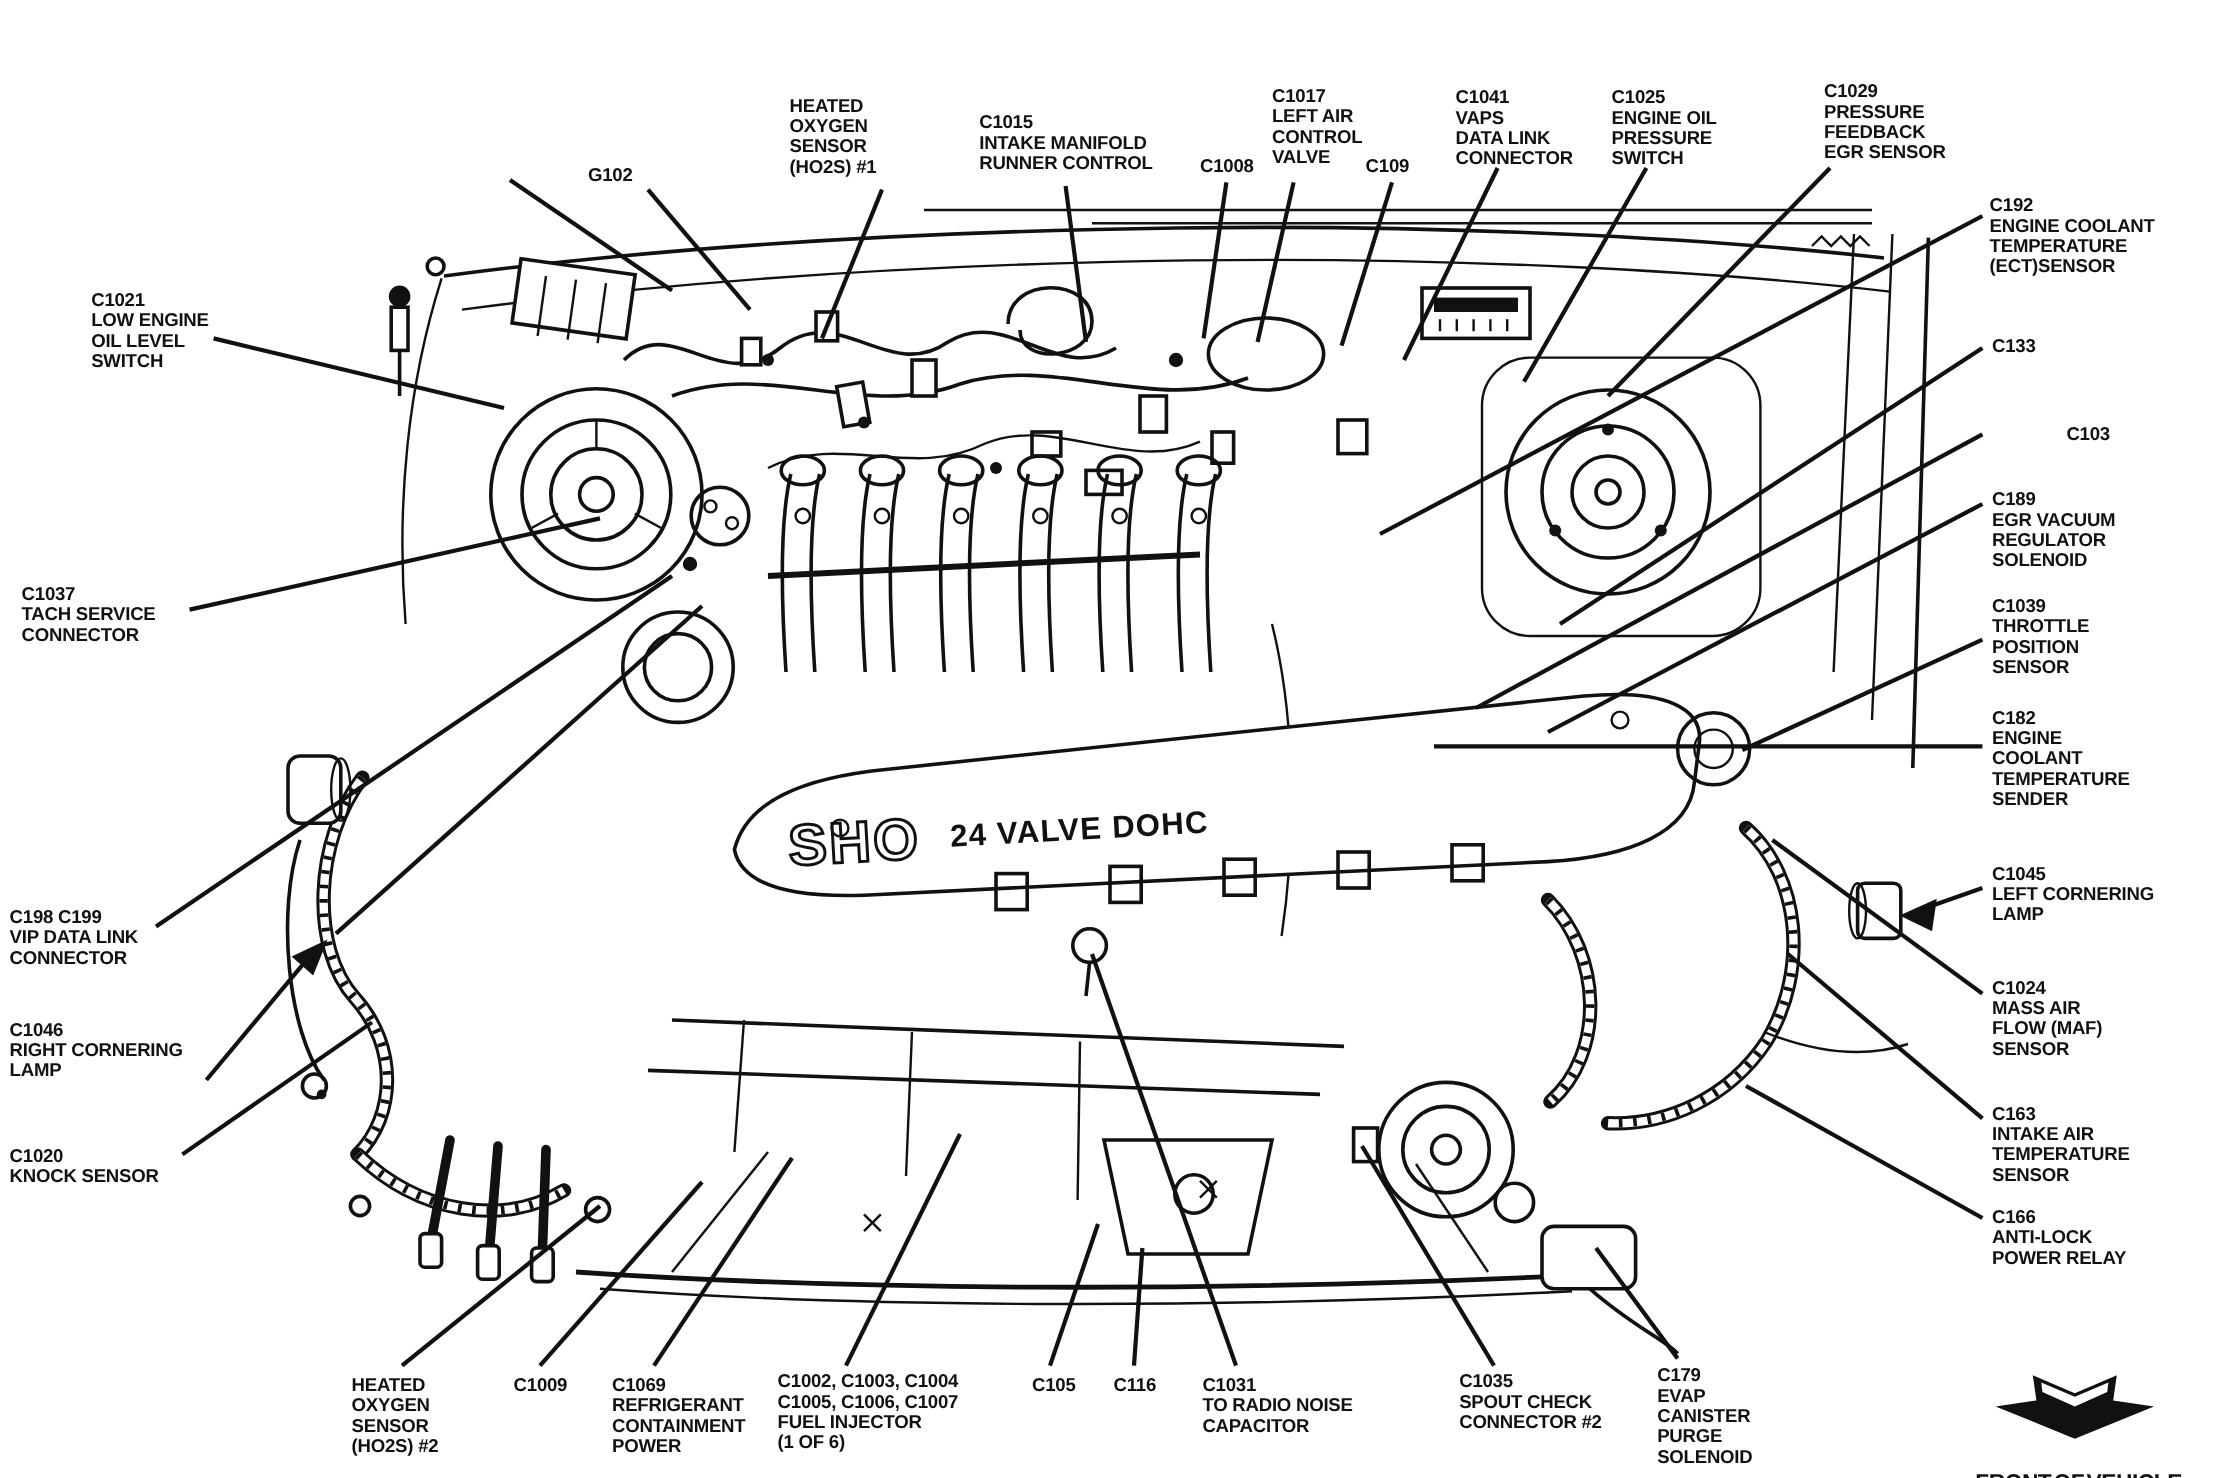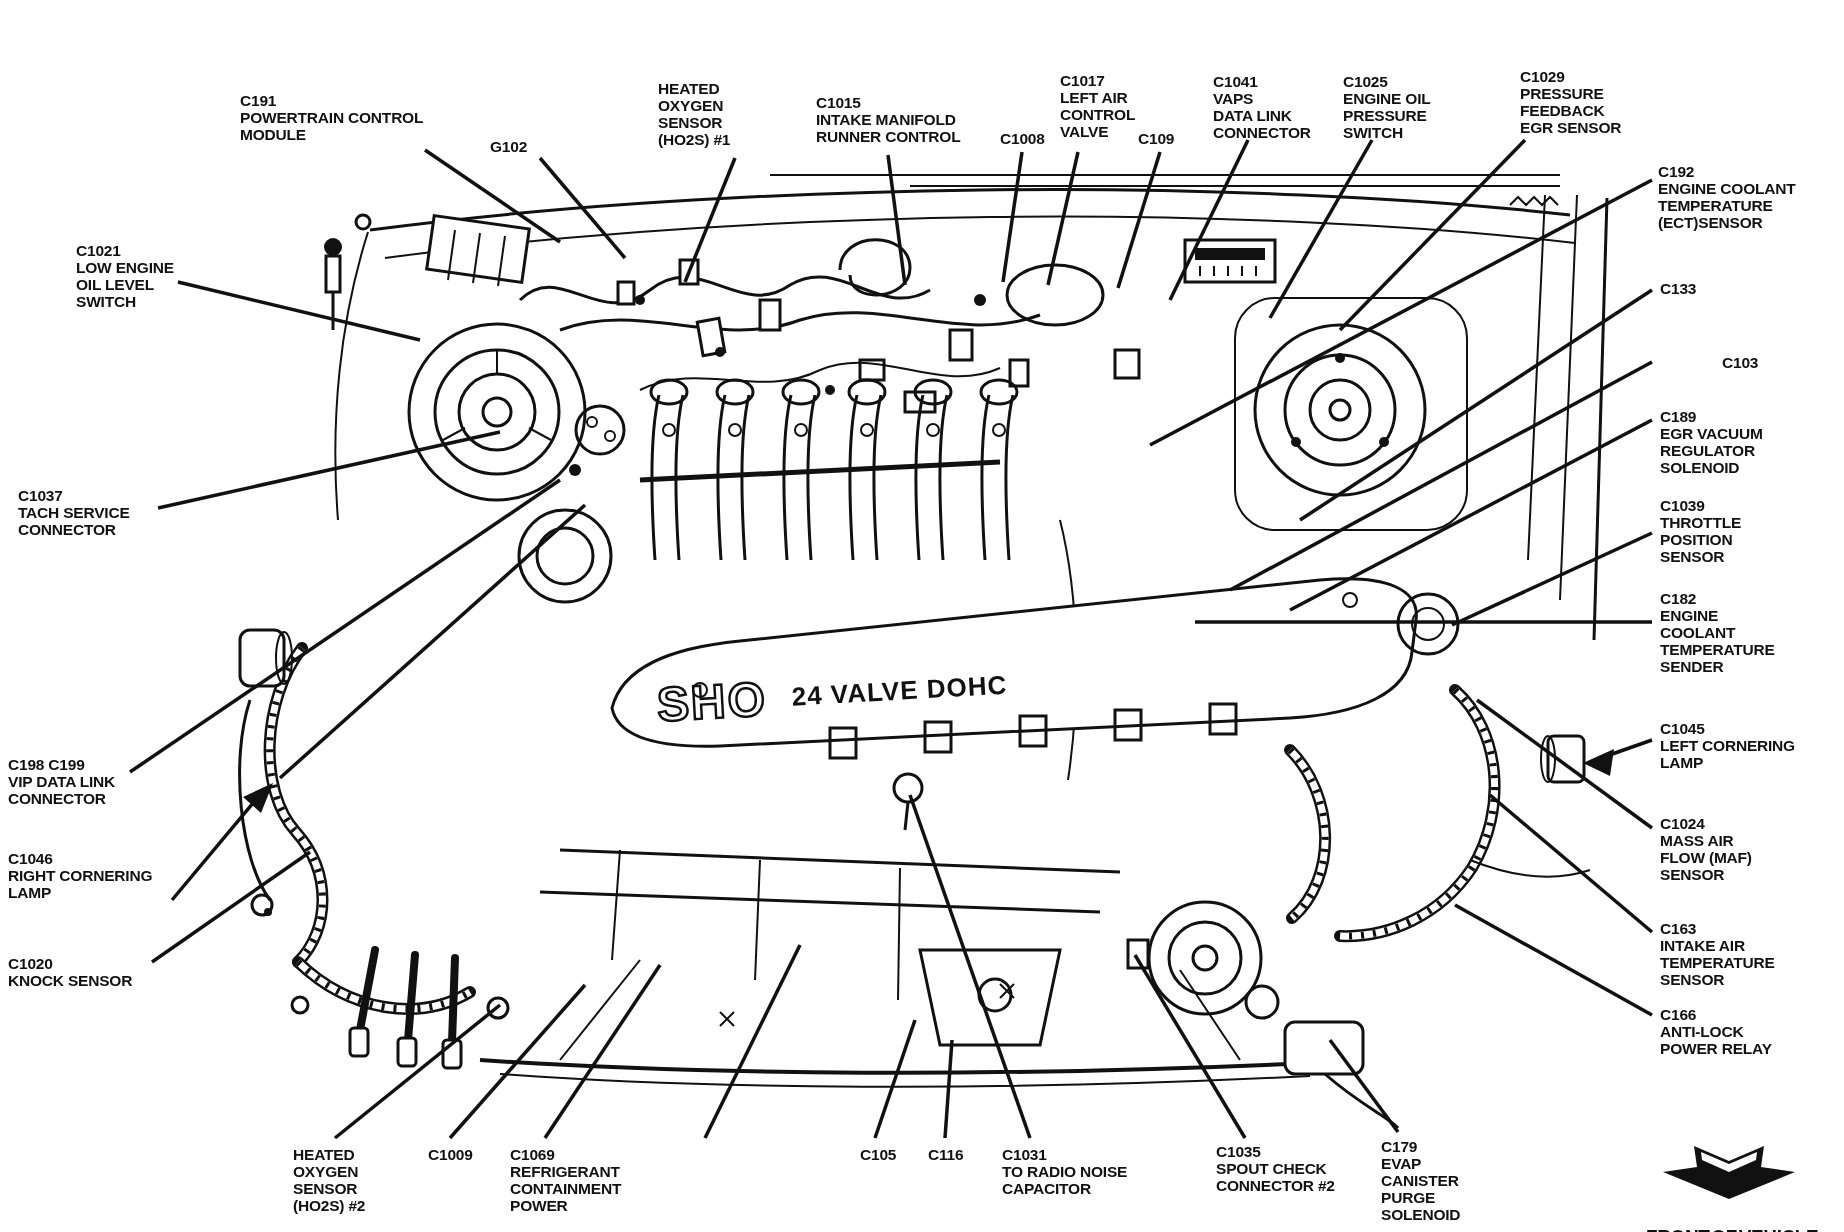--- a/index.html
+++ b/index.html
@@ -258,23 +258,20 @@
       <line class="ln" x1="172" y1="900" x2="258" y2="797"></line>
       <polygon fill="#111" points="273,783 243,797 261,813"></polygon>
     </g>
 
     <g>
       <path fill="#111" d="M1663,1172 L1697,1167 L1694,1146 L1729,1161 L1764,1146 L1761,1167 L1795,1172 L1729,1199 Z"></path>
       <path fill="#fff" d="M1701,1152 L1729,1164 L1757,1152 L1756,1160 L1729,1172 L1702,1160 Z"></path>
     </g>
   </svg>
 
-  <div class="callout" style="left:240px;top:92px">C191
-POWERTRAIN CONTROL
-MODULE</div>
   <div class="callout" style="left:490px;top:138px">G102</div>
   <div class="callout" style="left:658px;top:80px">HEATED
 OXYGEN
 SENSOR
 (HO2S) #1</div>
   <div class="callout" style="left:816px;top:94px">C1015
 INTAKE MANIFOLD
 RUNNER CONTROL</div>
   <div class="callout" style="left:1000px;top:130px">C1008</div>
   <div class="callout" style="left:1060px;top:72px">C1017
@@ -344,20 +341,24 @@
 KNOCK SENSOR</div>
   <div class="callout" style="left:293px;top:1146px">HEATED
 OXYGEN
 SENSOR
 (HO2S) #2</div>
   <div class="callout" style="left:428px;top:1146px">C1009</div>
   <div class="callout" style="left:510px;top:1146px">C1069
 REFRIGERANT
 CONTAINMENT
 POWER</div>
+  <div class="callout" style="left:648px;top:1143px">C1002, C1003, C1004
+C1005, C1006, C1007
+FUEL INJECTOR
+(1 OF 6)</div>
   <div class="callout" style="left:860px;top:1146px">C105</div>
   <div class="callout" style="left:928px;top:1146px">C116</div>
   <div class="callout" style="left:1002px;top:1146px">C1031
 TO RADIO NOISE
 CAPACITOR</div>
   <div class="callout" style="left:1216px;top:1143px">C1035
 SPOUT CHECK
 CONNECTOR #2</div>
   <div class="callout" style="left:1381px;top:1138px">C179
 EVAP

